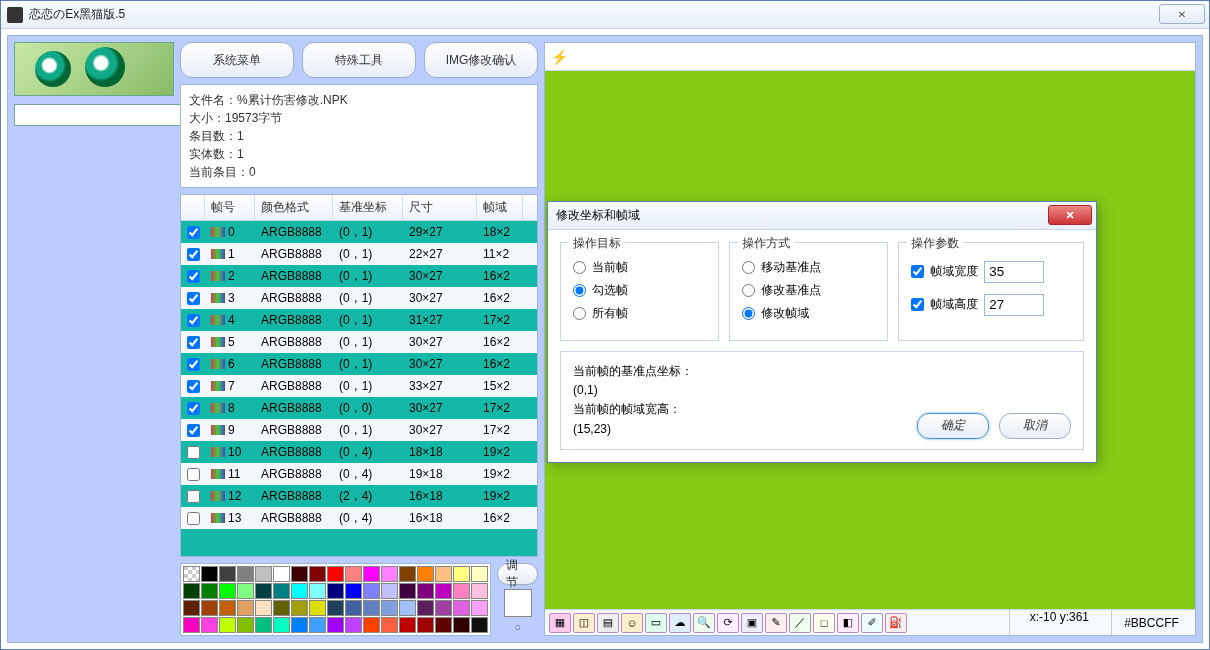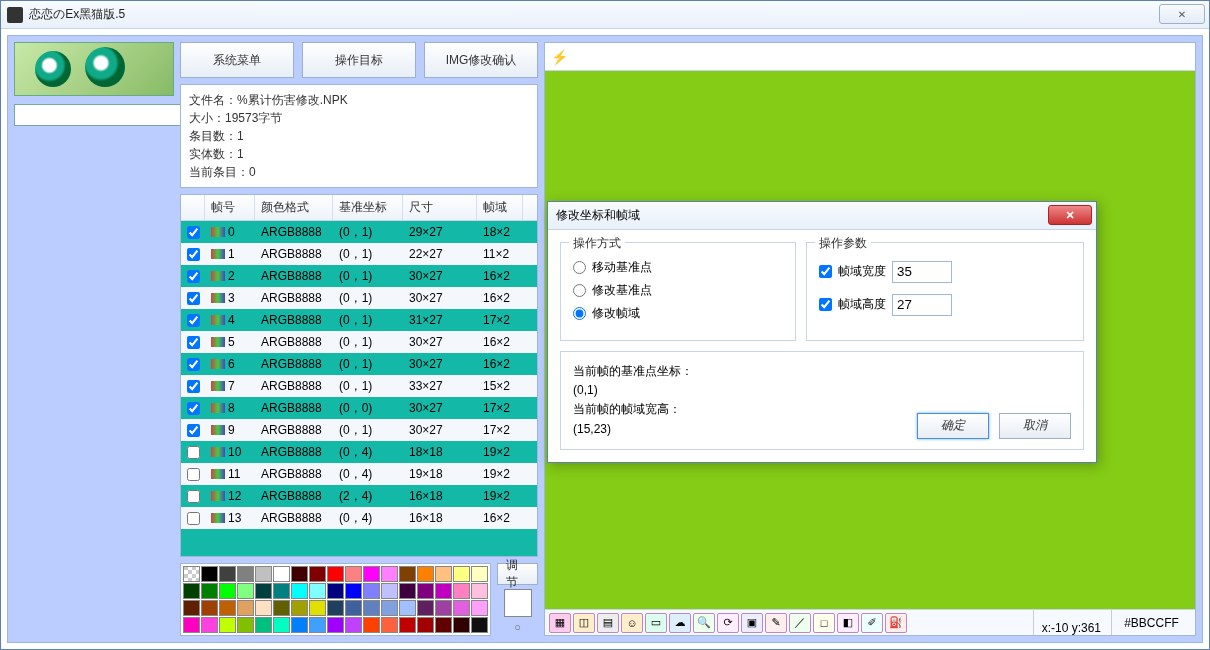--- a/index.html
+++ b/index.html
@@ -10,21 +10,21 @@
 .titlebar .title { font-size: 12px; color: #222; }
 .titlebar .close-btn { position: absolute; right: 4px; top: 3px; width: 46px; height: 20px; border: 1px solid #9eb0c8; border-radius: 3px; background: linear-gradient(#f8fbff,#e4ecf6); display: flex; align-items: center; justify-content: center; font-size: 10px; color: #555; }
 .content { display: flex; height: 620px; }
 .outer-panel { margin: 6px; border: 1px solid #99b8dd; background: #bbccff; padding: 6px; display: flex; gap: 6px; width: 100%; }
 .left-col { width: 160px; display: flex; flex-direction: column; gap: 6px; }
 .avatar { width: 160px; height: 54px; background: linear-gradient(135deg,#c8e8a8,#88bb66); border: 1px solid #6a8; position: relative; overflow: hidden; }
 .avatar::before { content:""; position:absolute; left:20px; top:8px; width:36px; height:36px; background: radial-gradient(circle at 40% 40%, #fff 0 20%, #1a8 28% 45%, #063 55%); border-radius:50%; }
 .avatar::after { content:""; position:absolute; left:70px; top:4px; width:40px; height:40px; background: radial-gradient(circle at 40% 40%, #fff 0 18%, #1a8 26% 44%, #063 54%); border-radius:50%; }
 .search-row { display: flex; gap: 4px; align-items: center; background: #bbccff; padding: 2px 0; }
 .search-row input { flex: 1; height: 22px; border: 1px solid #7a9; background: #fff; padding: 0 4px; }
-.btn { height: 26px; padding: 0 10px; border: 1px solid #9eb0c8; background: linear-gradient(#fefefe,#e8eef6); border-radius: 0; font-size: 12px; color: #333; display: inline-flex; align-items: center; justify-content: center; cursor: default; }
+.btn { height: 26px; padding: 0 10px; border: 1px solid #9eb0c8; background: linear-gradient(#fefefe,#e8eef6); border-radius: 12px; font-size: 12px; color: #333; display: inline-flex; align-items: center; justify-content: center; cursor: default; }
 .btn.small { height: 22px; padding: 0 8px; }
 .panel { background: #fff; border: 1px solid #9fb8d8; }
 .img-list { flex: 1; display: flex; flex-direction: column; }
 .img-list-header { background: linear-gradient(#fefefe,#eef3fb); border-bottom: 1px solid #cbd6e8; padding: 4px 6px; font-size: 12px; }
 .img-list-body { flex: 1; background: #fff; padding: 4px 6px; }
 .img-list-item { display: flex; align-items: center; gap: 4px; padding: 2px 0; }
 .img-list-item .cb { width: 13px; height: 13px; border: 1px solid #888; background: #fff; }
 .img-list-item .ficon { width: 14px; height: 14px; background: radial-gradient(circle,#6cf,#28a); border-radius: 3px; }
 .mid-col { width: 358px; display: flex; flex-direction: column; gap: 6px; }
 .top-buttons { display: flex; gap: 8px; }
@@ -54,21 +54,21 @@
 .palette { background: #fff; border: 1px solid #9fb8d8; padding: 2px; display: grid; grid-template-columns: repeat(17, 17px); grid-auto-rows: 16px; gap: 1px; }
 .sw { border: 1px solid #888; }
 .pal-side { display: flex; flex-direction: column; gap: 4px; align-items: center; }
 .pal-preview { width: 28px; height: 28px; border: 1px solid #888; background: #fff; }
 .right-col { flex: 1; display: flex; flex-direction: column; gap: 0; border: 1px solid #9fb8d8; background: #fff; position: relative; }
 .right-toolbar { height: 28px; border-bottom: 1px solid #c8d4e8; display: flex; align-items: center; padding: 2px 4px; }
 .tool-icon { width: 22px; height: 22px; border: 1px solid transparent; display: flex; align-items: center; justify-content: center; margin-right: 2px; font-size: 14px; }
 .canvas-area { flex: 1; position: relative; background: #84cc16; }
 .bottom-toolbar { height: 26px; border-top: 1px solid #c8d4e8; display: flex; align-items: center; padding: 0 4px; gap: 2px; background: #f6f9ff; }
 .btool { width: 22px; height: 20px; border: 1px solid #b8c; background: #fce; display:flex; align-items:center; justify-content:center; font-size:11px; border-radius:2px; }
-.status-coord { margin-left: auto; padding: 0 8px; border-left: 1px solid #ccc; height: 100%; display: flex; align-items: flex-end; }
+.status-coord { margin-left: auto; padding: 0 20px; border-left: 1px solid #ccc; height: 100%; display: flex; align-items: flex-start; }
 .status-color { width: 80px; text-align: center; border-left: 1px solid #ccc; height: 100%; display: flex; align-items: center; justify-content: center; }
 .dialog { position: absolute; left: 2px; top: 130px; width: 550px; background: #fff; border: 1px solid #5a7fb0; box-shadow: 3px 3px 12px rgba(0,0,0,0.25); }
 .dialog-title { height: 28px; background: linear-gradient(#f8fbff,#e8f0fa); border-bottom: 1px solid #c8d4e8; display: flex; align-items: center; padding: 0 8px; position: relative; font-size: 12px; }
 .dialog-title .dlg-close { position: absolute; right: 4px; top: 3px; width: 44px; height: 20px; background: linear-gradient(#e88,#c33); border: 1px solid #a22; border-radius: 3px; color: #fff; display:flex; align-items:center; justify-content:center; font-size:11px; font-weight:bold; }
 .dialog-body { padding: 12px; }
 .dlg-top { display: flex; gap: 10px; }
 .fieldset { border: 1px solid #c8d4e8; padding: 10px 12px 12px; position: relative; flex: 1; }
 .fieldset .legend { position: absolute; top: -8px; left: 8px; background: #fff; padding: 0 4px; font-size: 12px; color: #333; }
 .radio-row, .check-row { display: flex; align-items: center; gap: 6px; margin: 6px 0; font-size: 12px; }
 .radio-row input, .check-row input { width: 13px; height: 13px; }
@@ -97,21 +97,21 @@
         <div class="avatar"></div>
         <div class="search-row">
           <input type="text" placeholder="" style="">
           <div class="btn small">查找</div>
         </div>
       </div>
 
       <div class="mid-col">
         <div class="top-buttons">
           <div class="btn">系统菜单</div>
-          <div class="btn">操作目标</div>
+          <div class="btn">特殊工具</div>
           <div class="btn">IMG修改确认</div>
         </div>
 
         <div class="info-panels">
           <div class="info-box">
             <div class="row"><span>文件名：</span><span>%累计伤害修改.NPK</span></div>
             <div class="row"><span>大小：</span><span>19573字节</span></div>
             <div class="row"><span>条目数：</span><span>1</span></div>
             <div class="row"><span>实体数：</span><span>1</span></div>
             <div class="row"><span>当前条目：</span><span>0</span></div>
@@ -399,20 +399,35 @@
         <div class="canvas-area">
 
           <div class="dialog">
             <div class="dialog-title">
               <span>修改坐标和帧域</span>
               <div class="dlg-close">✕</div>
             </div>
             <div class="dialog-body">
               <div class="dlg-top">
                 <div class="fieldset">
+                  <div class="legend">操作目标</div>
+                  <label class="radio-row">
+                      <input type="radio" name="tgt" style="">
+                      <span>当前帧</span>
+                    </label>
+                  <label class="radio-row">
+                      <input type="radio" name="tgt" checked="" style="">
+                      <span>勾选帧</span>
+                    </label>
+                  <label class="radio-row">
+                      <input type="radio" name="tgt" style="">
+                      <span>所有帧</span>
+                    </label>
+                </div>
+                <div class="fieldset">
                   <div class="legend">操作方式</div>
                   <label class="radio-row">
                       <input type="radio" name="mode" style="">
                       <span>移动基准点</span>
                     </label>
                   <label class="radio-row">
                       <input type="radio" name="mode" style="">
                       <span>修改基准点</span>
                     </label>
                   <label class="radio-row">

